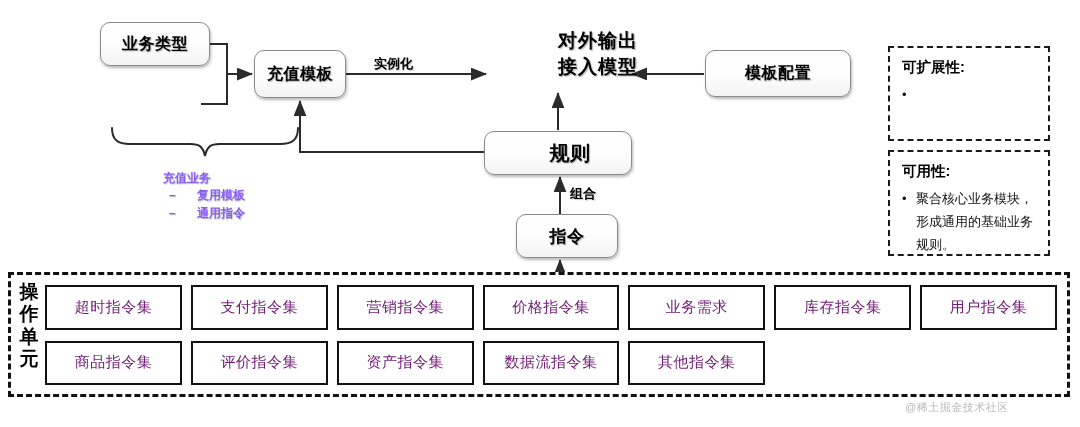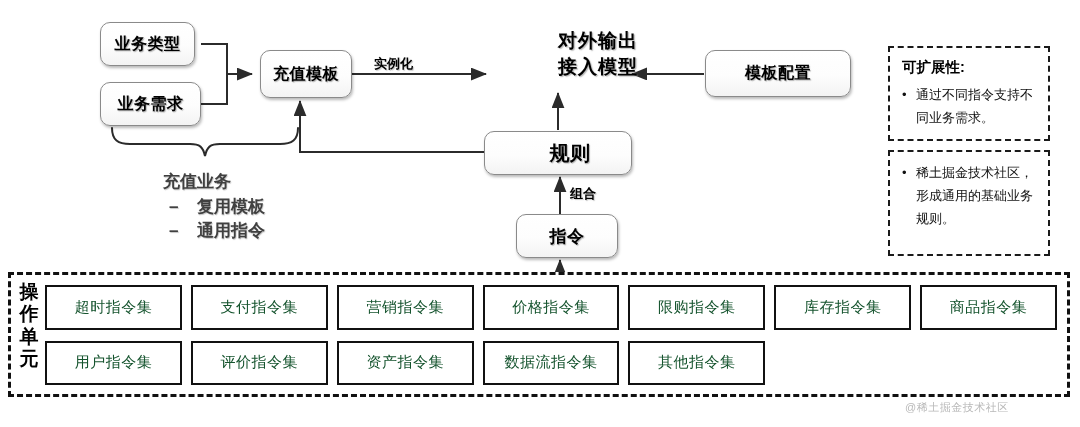--- a/index.html
+++ b/index.html
@@ -81,23 +81,23 @@
     width: 14px;
     flex: 0 0 14px;
     font-size: 13px;
     line-height: 1.75;
   }
   .note-text { flex: 1 1 auto; }
 
   
   .brace-caption {
     position: absolute;
-    font-size: 17px;
-    font-weight: bold;
-    color: #404040;
+    font-size: 12px;
+    font-weight: bold;
+    color: #8b5cf6;
     line-height: 1.45;
     text-shadow: 0.8px 0.8px 0.8px rgba(140,140,140,0.5);
     white-space: nowrap;
   }
   .brace-caption .sub { padding-left: 6px; }
   .brace-caption .dash { display: inline-block; width: 28px; }
 
   
   .op-panel {
     position: absolute;
@@ -122,21 +122,21 @@
     column-gap: 9px;
     row-gap: 11px;
   }
   .op-cell {
     border: 2.4px solid #111111;
     background: #ffffff;
     display: flex;
     align-items: center;
     justify-content: center;
     font-size: 15px;
-    color: #14532d;
+    color: #701a75;
     letter-spacing: 0.5px;
   }
 
   .watermark {
     position: absolute;
     font-size: 11px;
     color: #b9b9b9;
     letter-spacing: 0.5px;
     white-space: nowrap;
   }
@@ -169,29 +169,26 @@
 
     <path d="M560,272 L560,260" stroke="#2b2b2b" stroke-width="2" fill="none" marker-end="url(#arrow)"></path>
 
     <path d="M112,128
              C112,140 118,144 130,144
              L190,144 C200,144 203,147 205,156
              C207,147 210,144 220,144
              L280,144 C292,144 298,140 298,128" stroke="#2b2b2b" stroke-width="2" fill="none" stroke-linecap="round"></path>
   </svg>
 
-  <div class="node" style="left:100px; top:22px; width:95px; height:44px; font-size:16px;">
+  <div class="node" style="left:100px; top:22px; width:110px; height:44px; font-size:16px;">
     <span>业务类型</span>
   </div>
 
-  <div class="node" style="left:100px; top:82px; width:101px; height:44px; font-size:16px;">
-    <span>业务需求</span>
-  </div>
-
-  <div class="node" style="left:260px; top:50px; width:92px; height:48px; font-size:16px;">
+
+  <div class="node" style="left:254px; top:50px; width:92px; height:48px; font-size:16px;">
     <span>充值模板</span>
   </div>
 
   <div class="node" style="left:484px; top:131px; width:148px; height:44px; font-size:20px;padding-left:24px;">
     <span>规则</span>
   </div>
 
   <div class="node" style="left:516px; top:214px; width:102px; height:44px; font-size:17px;">
     <span>指令</span>
   </div>
@@ -215,28 +212,28 @@
     </div>
     <div class="sub">
       <span class="dash">–</span><span>通用指令</span>
     </div>
   </div>
 
   <div class="note" style="left:888px; top:46px; width:162px; height:95px;">
     <div class="note-title">可扩展性:</div>
     <div class="note-body">
       <span class="note-bullet">•</span>
-      <span class="note-text">通过不同指令支持不同业务需求。</span>
     </div>
   </div>
 
   <div class="note" style="left:888px; top:150px; width:162px; height:106px;">
+    <div class="note-title">可用性:</div>
     <div class="note-body">
       <span class="note-bullet">•</span>
-      <span class="note-text">稀土掘金技术社区，形成通用的基础业务规则。</span>
+      <span class="note-text">聚合核心业务模块，形成通用的基础业务规则。</span>
     </div>
   </div>
 
   <div class="op-panel" style="left:8px; top:272px; width:1062px; height:125px;"></div>
 
   <div class="op-label" style="left:14px; top:281px;">
       <div>操</div>
       <div>作</div>
       <div>单</div>
       <div>元</div>
@@ -249,30 +246,30 @@
       <div class="op-cell">
         <span>支付指令集</span>
       </div>
       <div class="op-cell">
         <span>营销指令集</span>
       </div>
       <div class="op-cell">
         <span>价格指令集</span>
       </div>
       <div class="op-cell">
-        <span>限购指令集</span>
+        <span>业务需求</span>
       </div>
       <div class="op-cell">
         <span>库存指令集</span>
       </div>
       <div class="op-cell">
+        <span>用户指令集</span>
+      </div>
+      <div class="op-cell">
         <span>商品指令集</span>
-      </div>
-      <div class="op-cell">
-        <span>用户指令集</span>
       </div>
       <div class="op-cell">
         <span>评价指令集</span>
       </div>
       <div class="op-cell">
         <span>资产指令集</span>
       </div>
       <div class="op-cell">
         <span>数据流指令集</span>
       </div>

